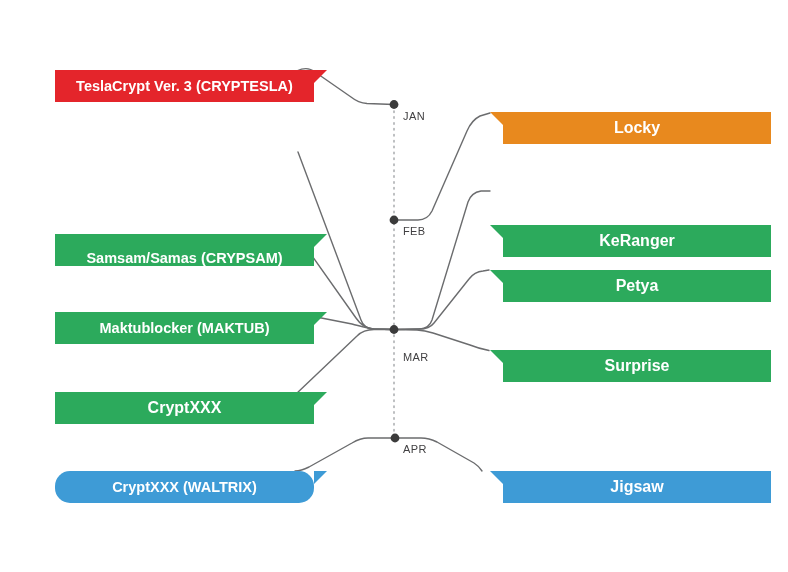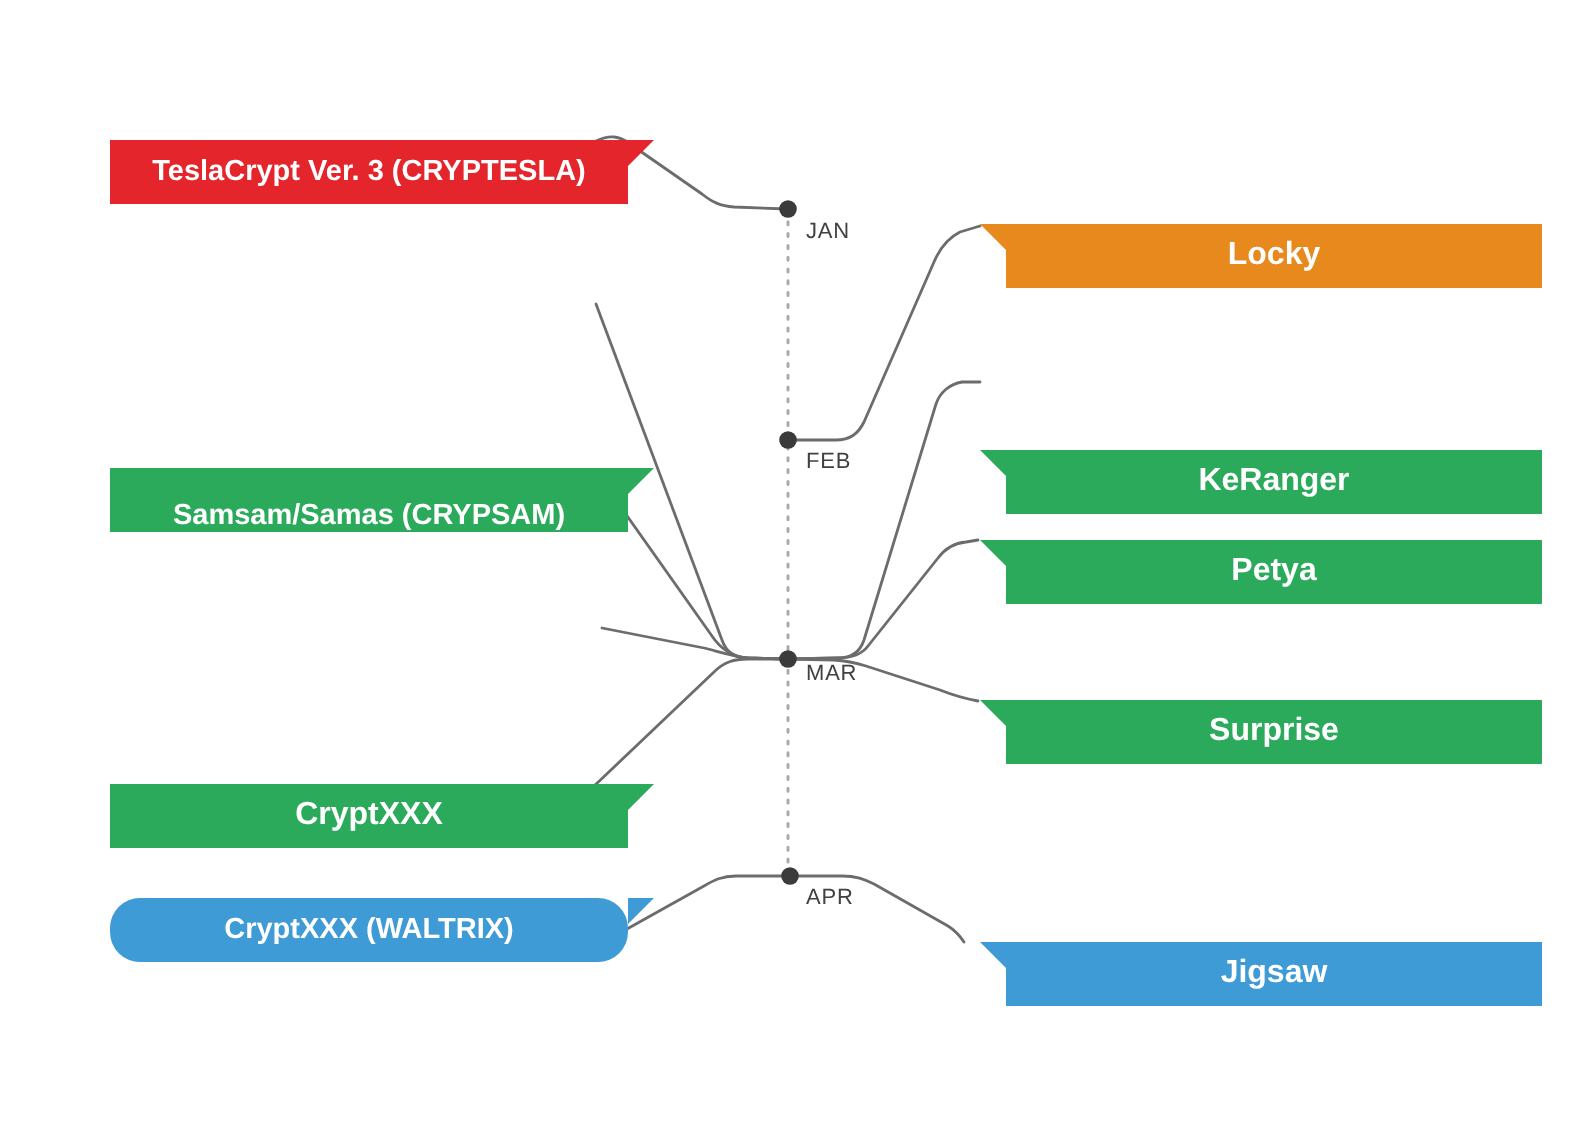--- a/index.html
+++ b/index.html
@@ -50,36 +50,40 @@
     <path class="connector" d="M 395 438 L 421 438 C 428 438 432 439.5 437 442 L 474 463 C 478 465.5 480 468 482 471"></path>
 
     <circle class="tdot" cx="394" cy="104.5" r="4.4"></circle>
     <circle class="tdot" cx="394" cy="220" r="4.4"></circle>
     <circle class="tdot" cx="394" cy="329.5" r="4.4"></circle>
     <circle class="tdot" cx="395" cy="438" r="4.4"></circle>
   </svg>
 
   <span class="month" style="top:110px">JAN</span>
   <span class="month" style="top:225px">FEB</span>
-  <span class="month" style="top:331px">MAR</span>
+  <span class="month" style="top:351px">MAR</span>
   <span class="month" style="top:443px">APR</span>
 
   <div class="banner left sm" style="top: 70px; --bc: #E4252B;">
     <span class="fold"></span>
     <span>TeslaCrypt Ver. 3 (CRYPTESLA)</span>
   </div>
   <div class="banner left sm" style="top: 234px; align-items: flex-end; --bc: #2CAA5C;">
     <span class="fold"></span>
     <span>Samsam/Samas (CRYPSAM)</span>
   </div>
+  <div class="banner left sm" style="top: 312px; --bc: #2CAA5C;">
+    <span class="fold"></span>
+    <span>Maktublocker (MAKTUB)</span>
+  </div>
   <div class="banner left" style="top: 392px; --bc: #2CAA5C;">
     <span class="fold"></span>
     <span>CryptXXX</span>
   </div>
-  <div class="banner left sm" style="top: 449px; border-radius: 15px; --bc: #3E9BD6;">
+  <div class="banner left sm" style="top: 471px; border-radius: 15px; --bc: #3E9BD6;">
     <span class="fold"></span>
     <span>CryptXXX (WALTRIX)</span>
   </div>
 
   <div class="banner right" style="top: 112px; --bc: #E8891E;">
     <span class="fold"></span>
     <span>Locky</span>
   </div>
   <div class="banner right" style="top: 190px; margin-top: 35px; --bc: #2CAA5C;">
     <span class="fold"></span>

